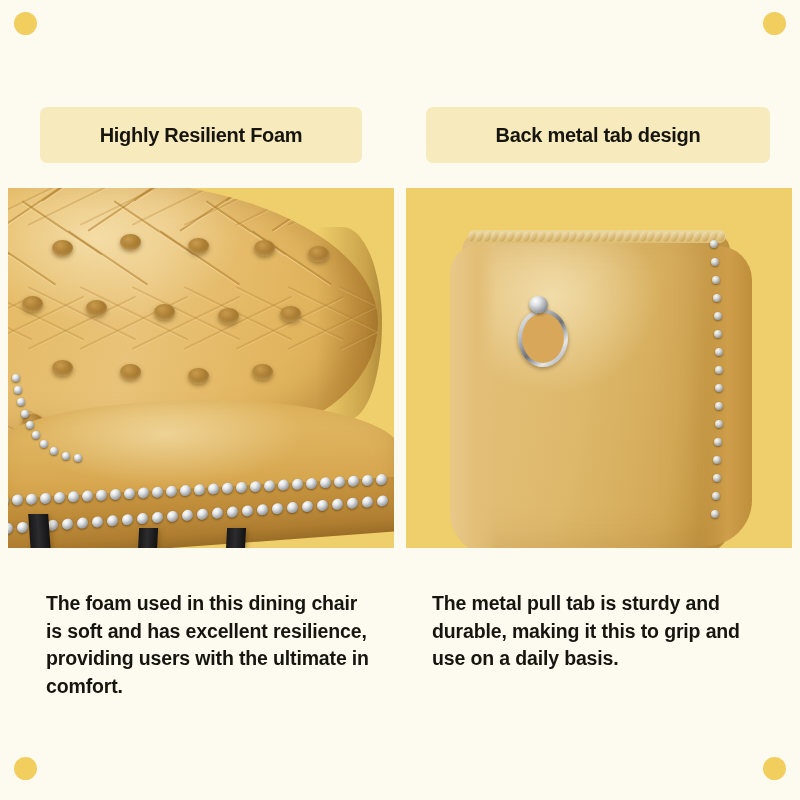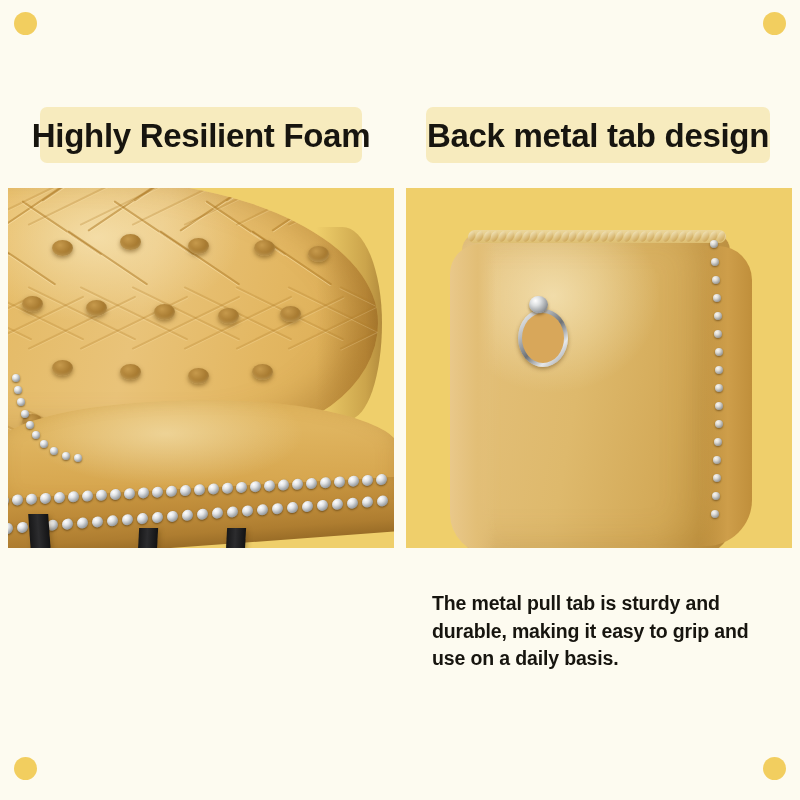--- a/index.html
+++ b/index.html
@@ -26,21 +26,21 @@
   .col.right{left:406px;}
 
   
   .pill{
     position:absolute;top:107px;left:32px;width:322px;height:56px;
     background:#F7EBBE;border-radius:7px;
     display:flex;align-items:center;justify-content:center;
   }
   .col.right .pill{left:20px;width:344px;}
   .pill-text{
-    font-size:33px;font-weight:bold;color:#17150F;
+    font-size:20px;font-weight:bold;color:#17150F;
     letter-spacing:-0.3px;line-height:1;white-space:nowrap;
   }
 
   
   .photo{
     position:absolute;top:188px;left:0;width:386px;height:360px;
     overflow:hidden;background:#EFCF6B;
   }
 
   
@@ -343,20 +343,21 @@
             <div class="stud sm" style="position: absolute; left: 42px; top: 259px;"></div>
             <div class="stud sm" style="position: absolute; left: 54px; top: 264px;"></div>
             <div class="stud sm" style="position: absolute; left: 66px; top: 266px;"></div>
           </div>
 
         <div class="leg l1"></div>
         <div class="leg l2"></div>
         <div class="leg l3"></div>
       </div>
 
+      <div class="caption">The foam used in this dining chair is soft and has excellent resilience, providing users with the ultimate in comfort.</div>
     </div>
 
     <div class="col right">
 
       <div class="pill">
         <span class="pill-text">Back metal tab design</span>
       </div>
 
       <div class="photo">
         <div class="bg-yellow"></div>
@@ -419,17 +420,17 @@
             <div class="stud sm" style="position: absolute; left: 4.7056px; top: 270px; opacity: 0.92;"></div>
           </div>
 
         <div class="ring-wrap">
           <div class="ring-shadow"></div>
           <div class="ring"></div>
           <div class="ring-knob"></div>
         </div>
       </div>
 
-      <div class="caption">The metal pull tab is sturdy and durable, making it easy to grip and use on a daily basis.</div>
+      <div class="caption">The metal pull tab is sturdy and durable, making it this to grip and use on a daily basis.</div>
     </div>
 
   </div>
 </div>
 
 </body></html>

